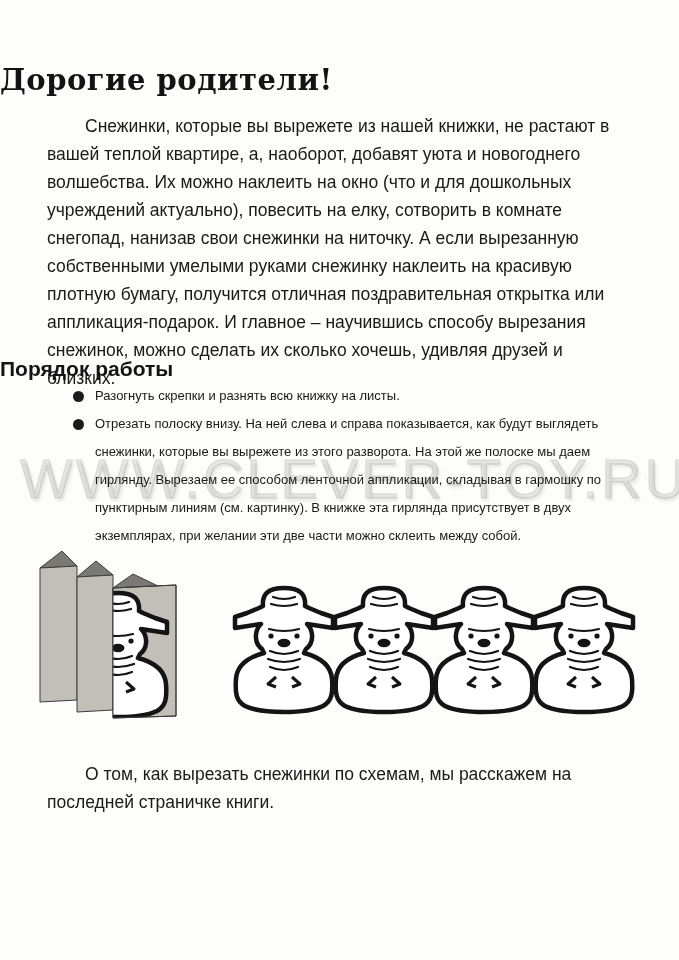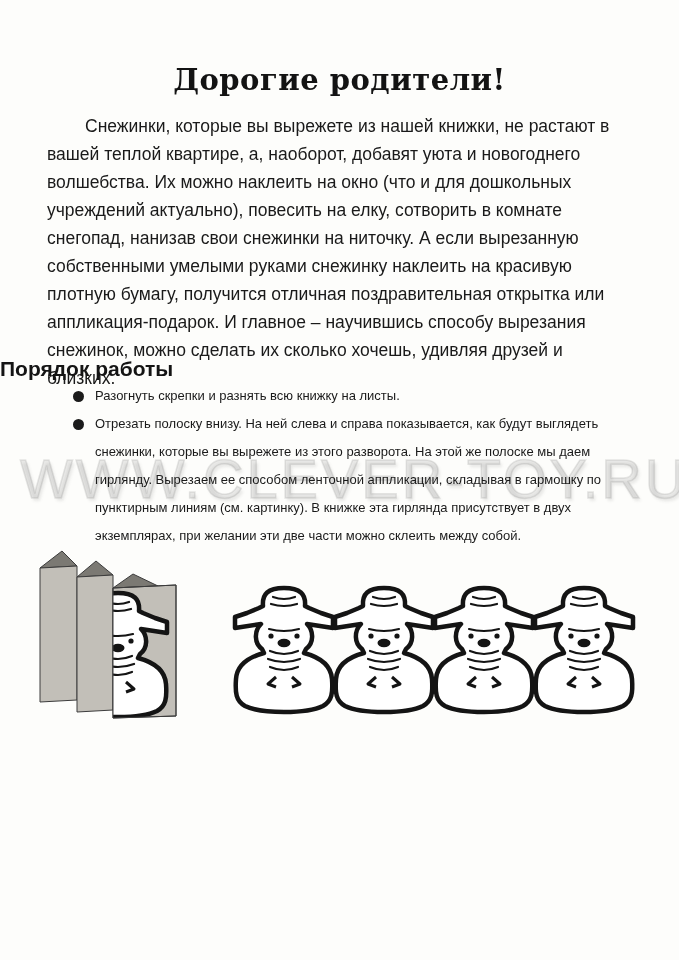--- a/index.html
+++ b/index.html
@@ -9,21 +9,20 @@
     margin:0 auto;
     background:#fdfdfb;
     overflow:hidden;
     font-family:"Liberation Sans",sans-serif;
     color:#1a1a1a;
   }
   .layer{position:absolute;z-index:1;}
 
   .doc-title{
     top:44px;left:0;width:679px;
-    text-align:center;
     font-family:"DejaVu Serif",serif;
     font-weight:bold;
     font-size:29px;
     letter-spacing:0.5px;
     color:#131313;
   }
 
   .body-text{
     left:47px;width:586px;
     font-size:17.5px;
@@ -154,15 +153,16 @@
 
     <g>
       <use href="#sm" transform="translate(235,39)"></use>
       <use href="#sm" transform="translate(335,39)"></use>
       <use href="#sm" transform="translate(435,39)"></use>
       <use href="#sm" transform="translate(535,39)"></use>
     </g>
   </svg>
 
   <div class="layer body-text closing">
+    <p>О том, как вырезать снежинки по схемам, мы расскажем на последней страничке книги.</p>
   </div>
 
 </div>
 
 </body></html>

